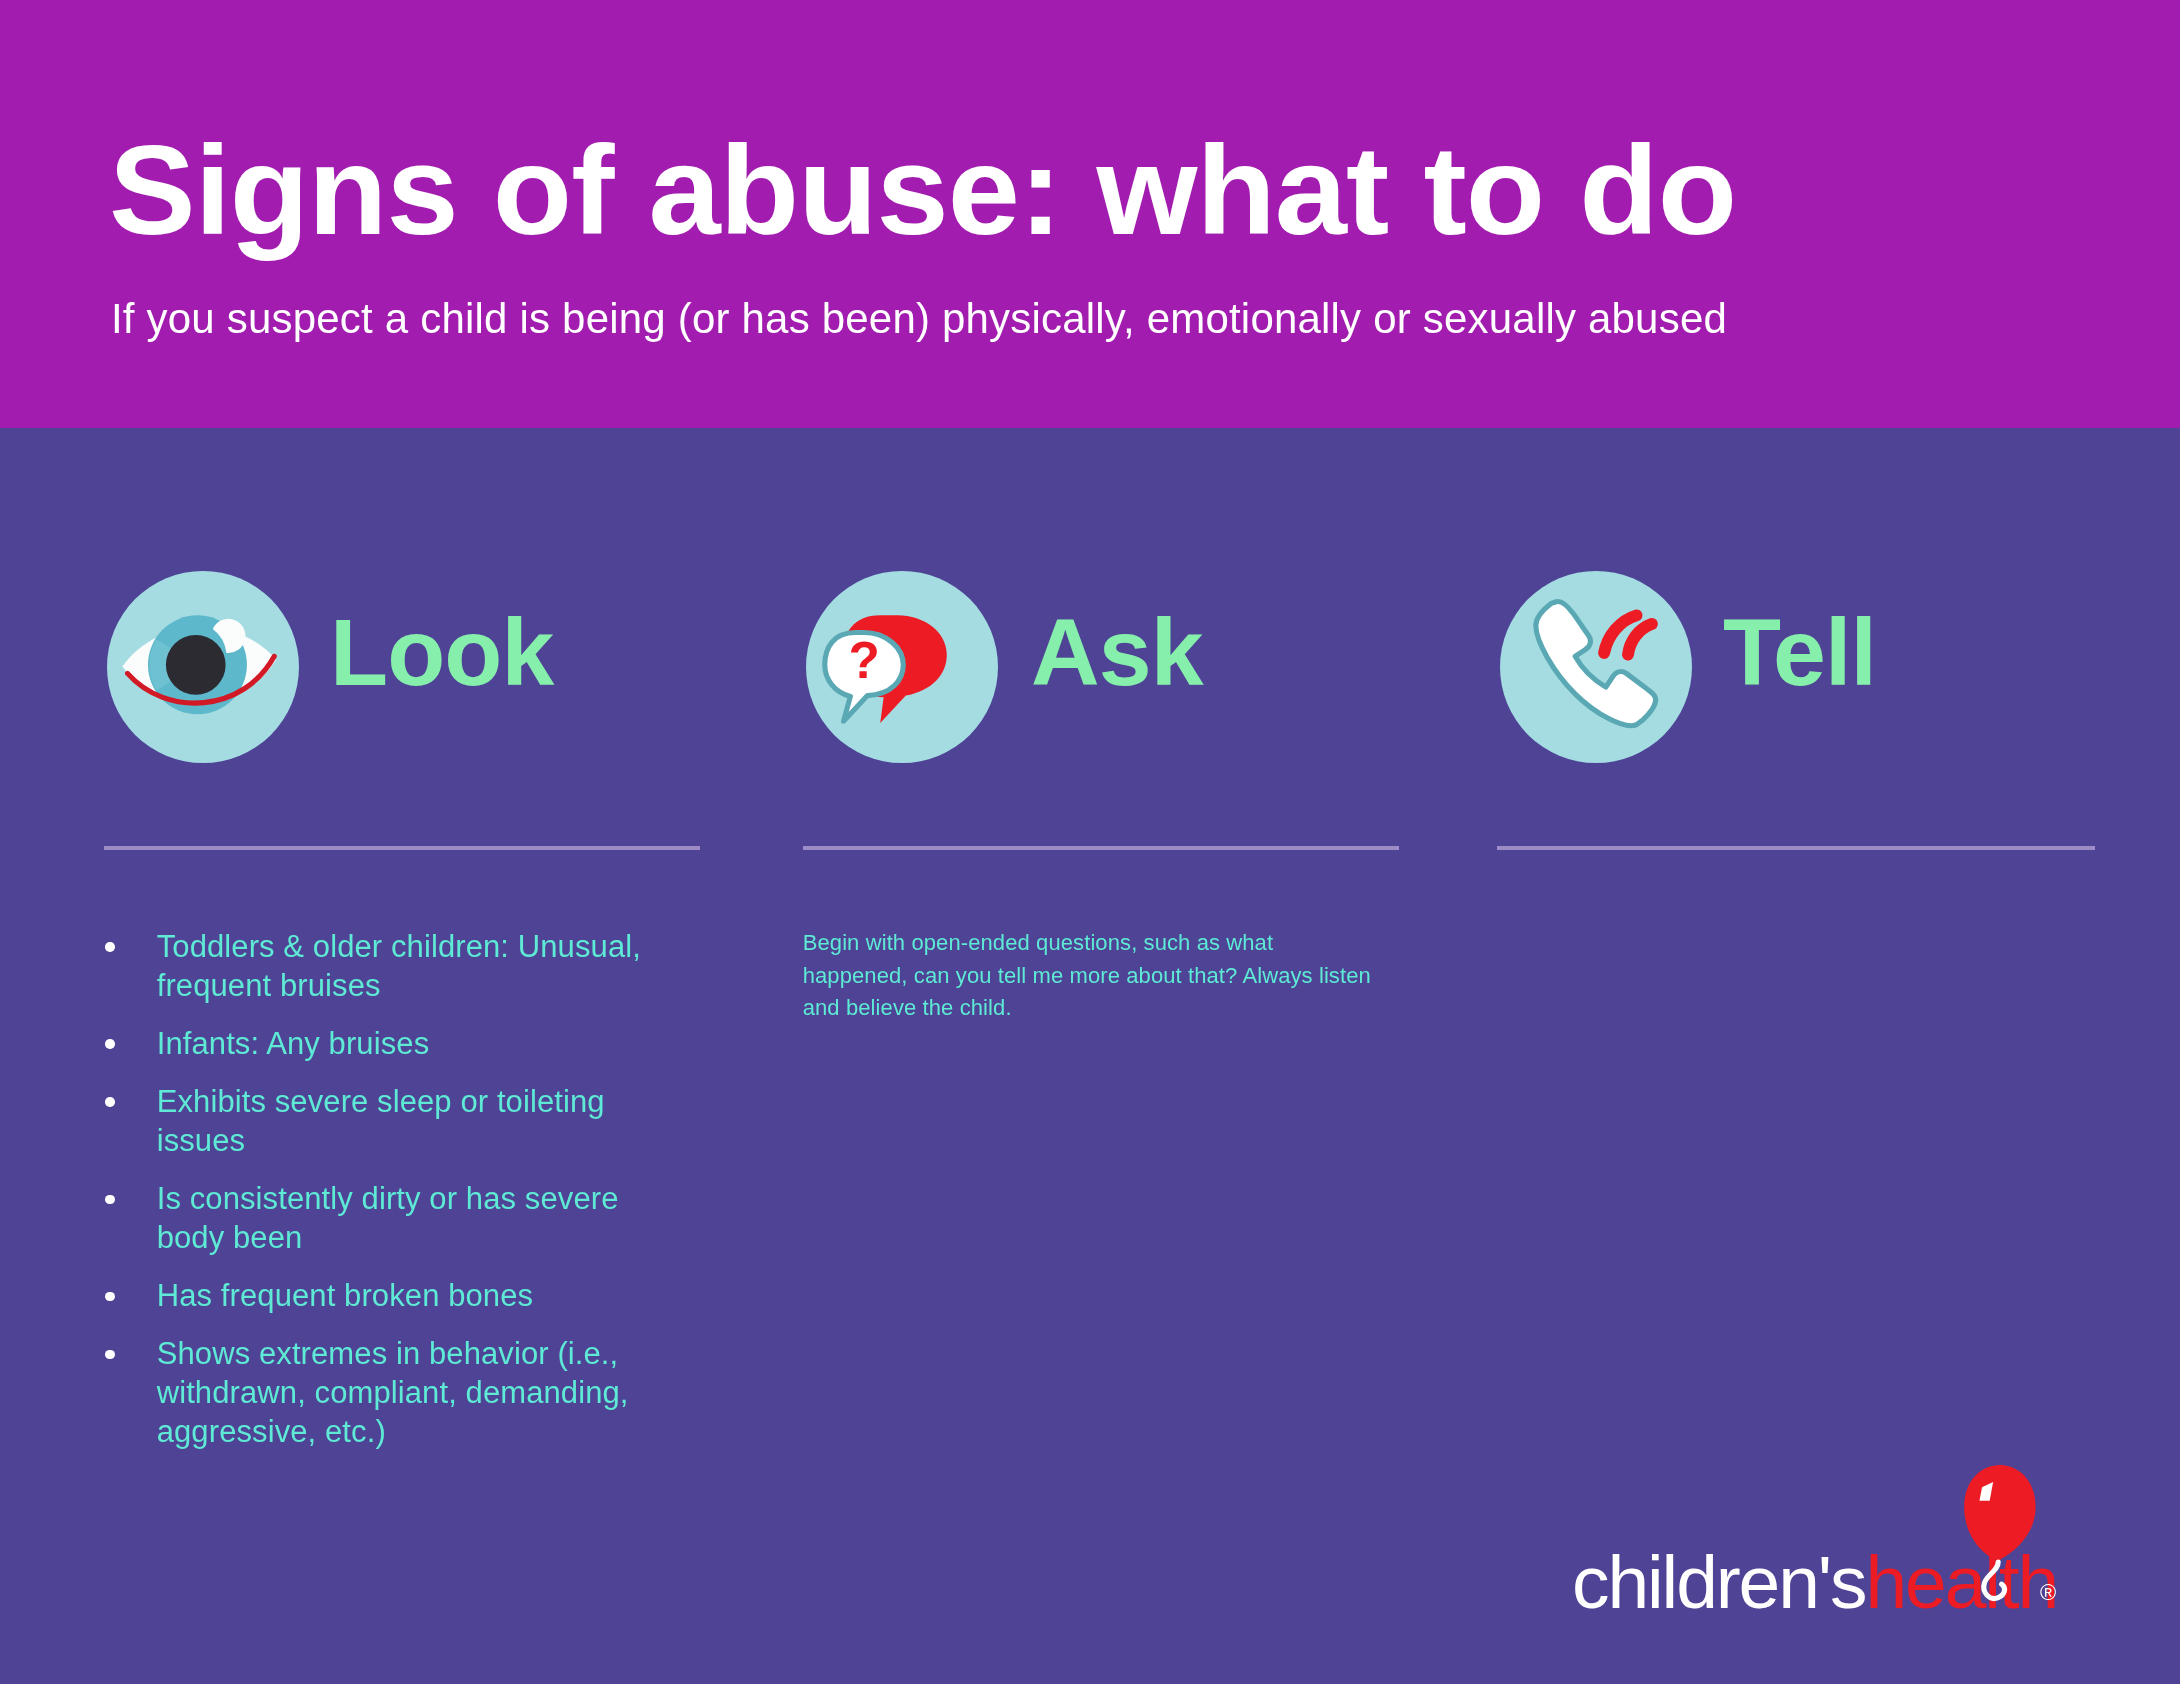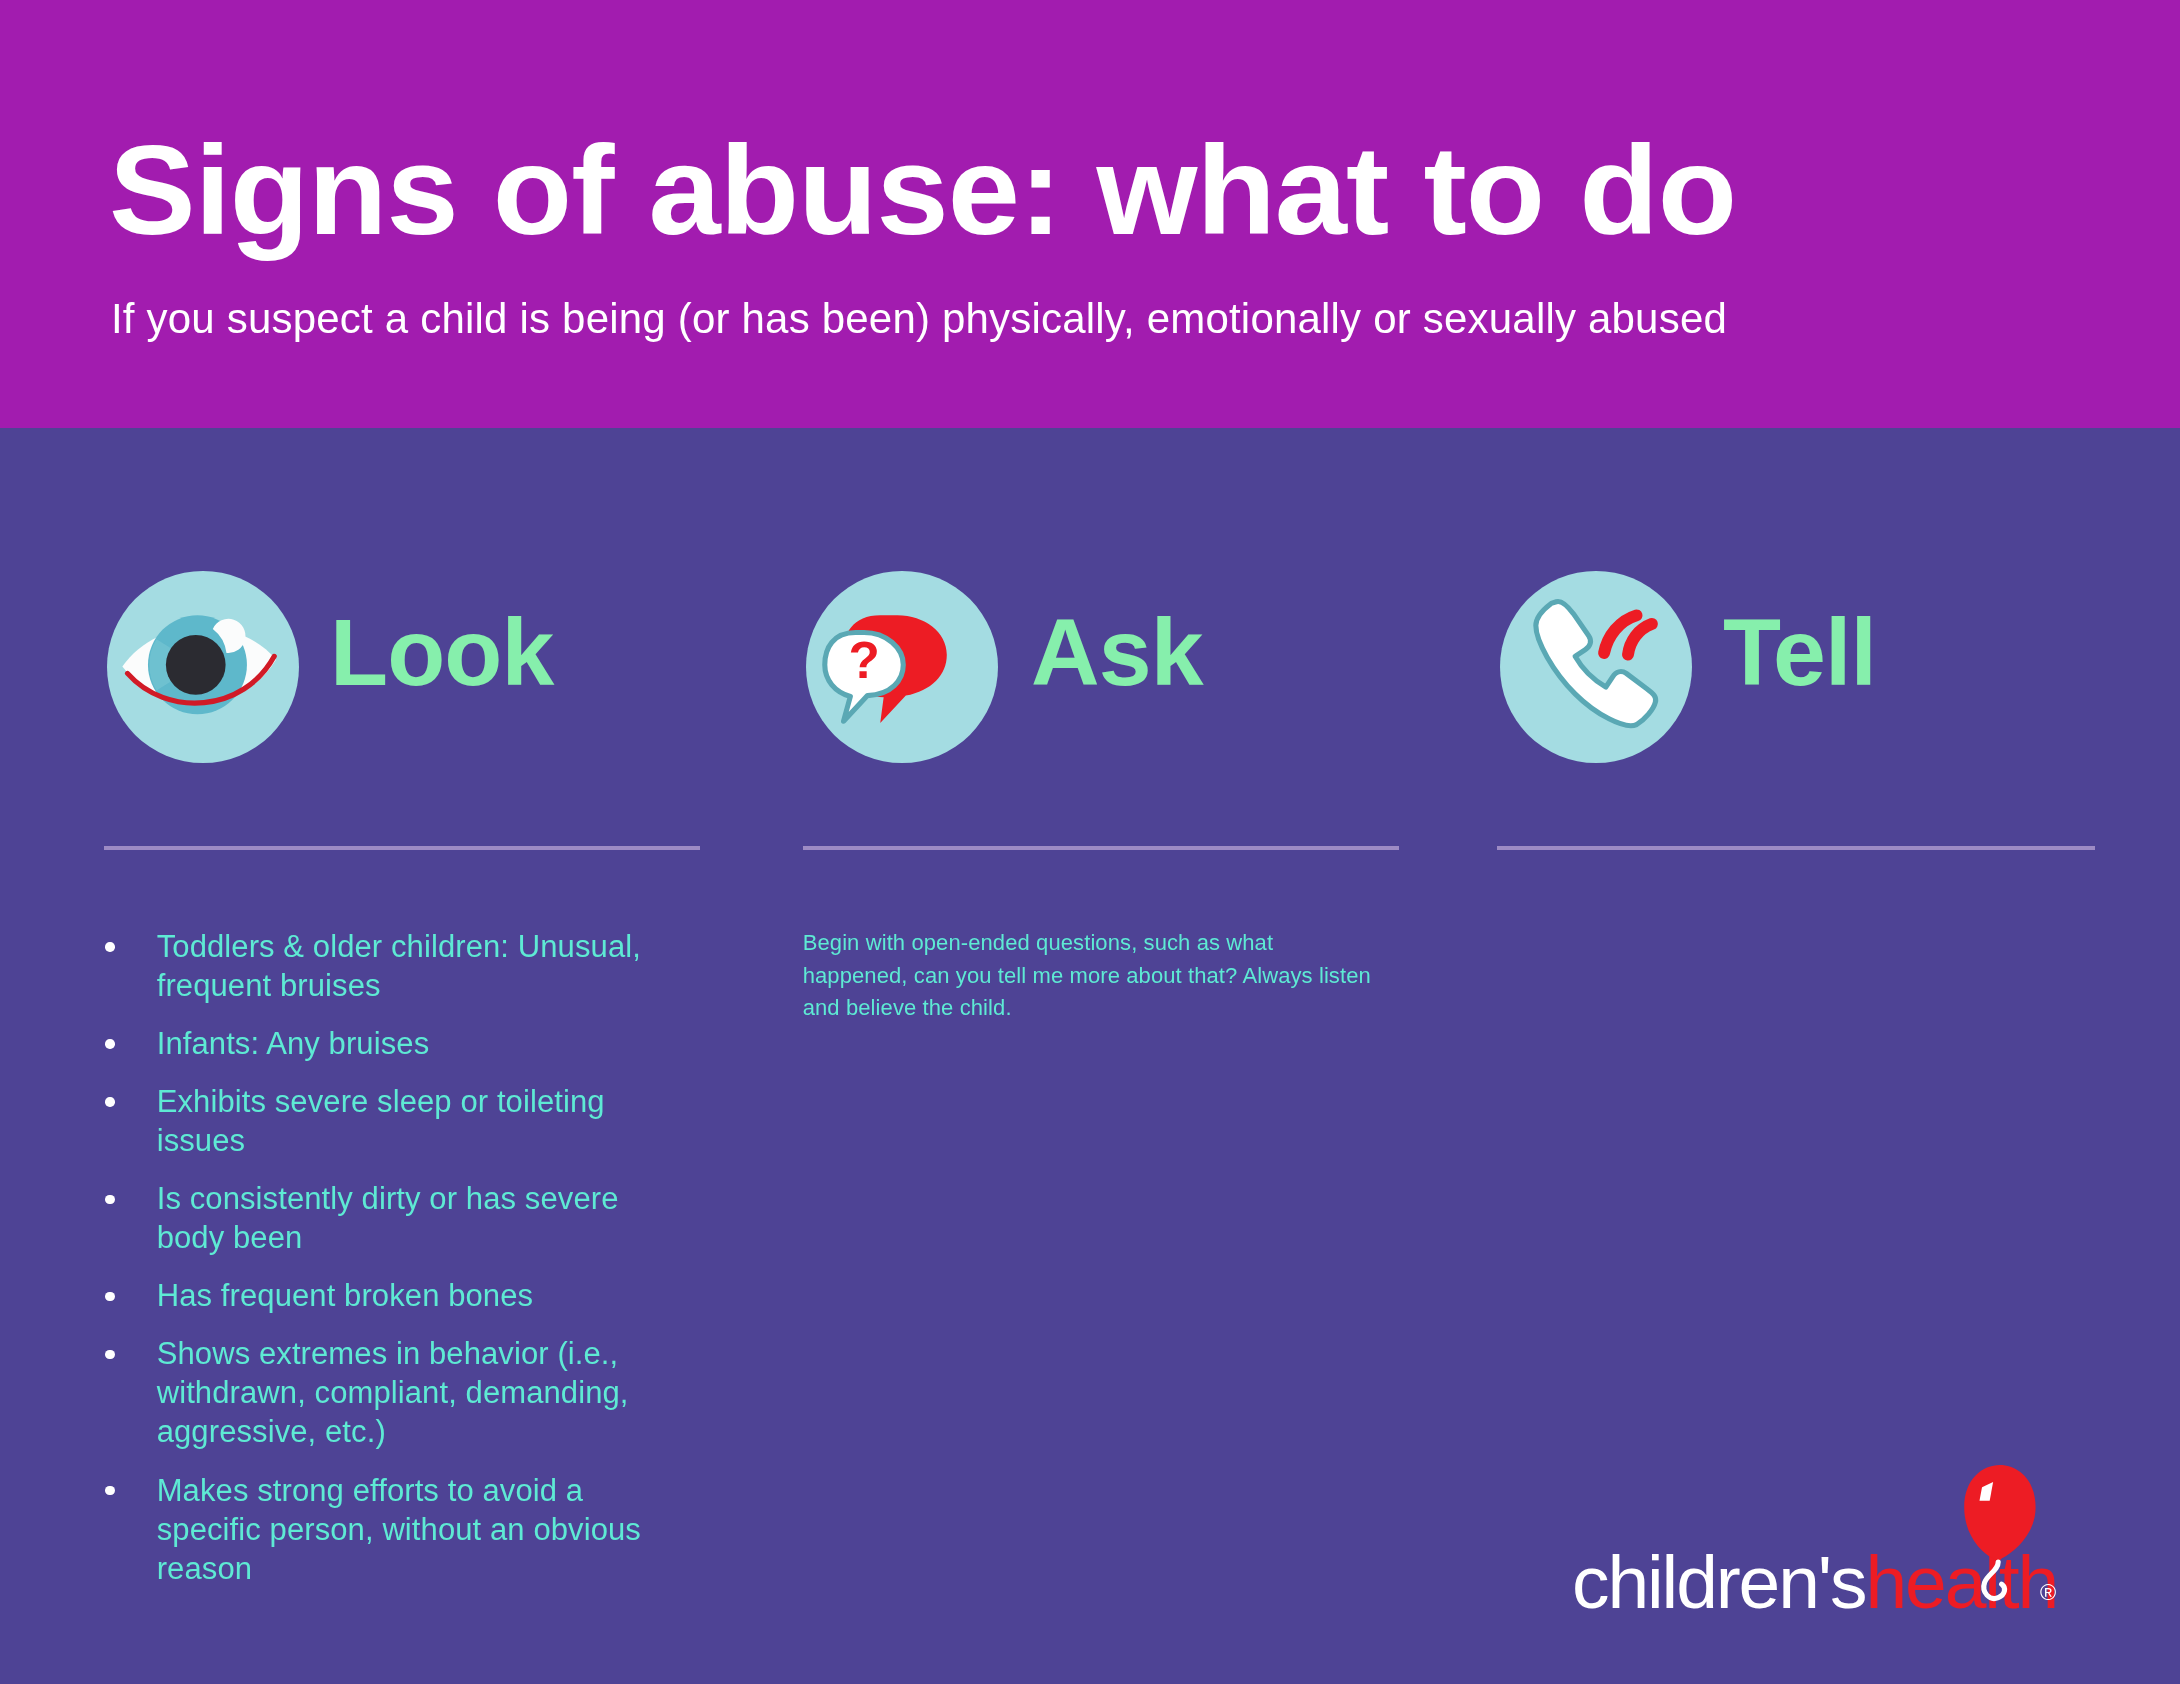--- a/index.html
+++ b/index.html
@@ -200,21 +200,20 @@
   </div>
   <div class="divider"></div>
   <div class="body-block">
     <ul class="bullet-list">
       <li><span class="dot"></span><span>Toddlers &amp; older children: Unusual, frequent bruises</span></li>
       <li><span class="dot"></span><span>Infants: Any bruises</span></li>
       <li><span class="dot"></span><span>Exhibits severe sleep or toileting issues</span></li>
       <li><span class="dot"></span><span>Is consistently dirty or has severe body been</span></li>
       <li><span class="dot"></span><span>Has frequent broken bones</span></li>
       <li><span class="dot"></span><span>Shows extremes in behavior (i.e., withdrawn, compliant, demanding, aggressive, etc.)</span></li>
-      <li><span class="dot"></span><span>Makes strong efforts to avoid a specific person, without an obvious reason</span></li>
     </ul>
   </div>
 </div>
 
 <div class="column" id="col-ask">
   <div class="col-head">
     <div class="icon-circle">
       <svg width="192" height="192" viewBox="0 0 225 225">
 
         <path d="M92 52 C 60 52, 48 74, 48 98 C 48 124, 68 146, 96 148

